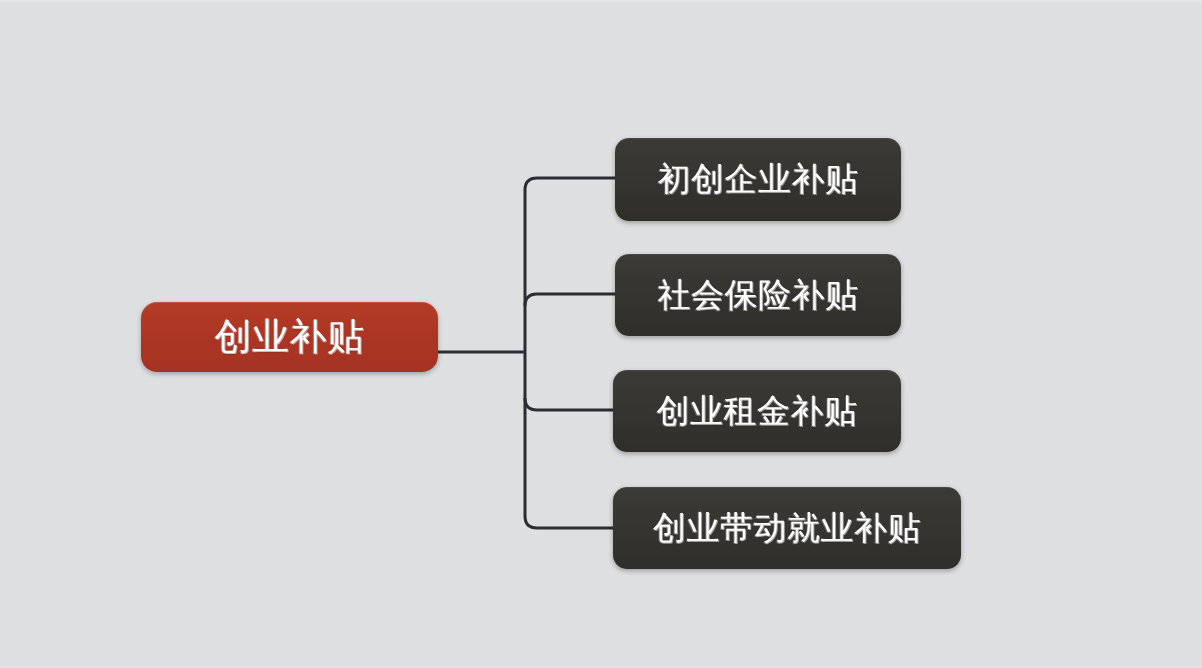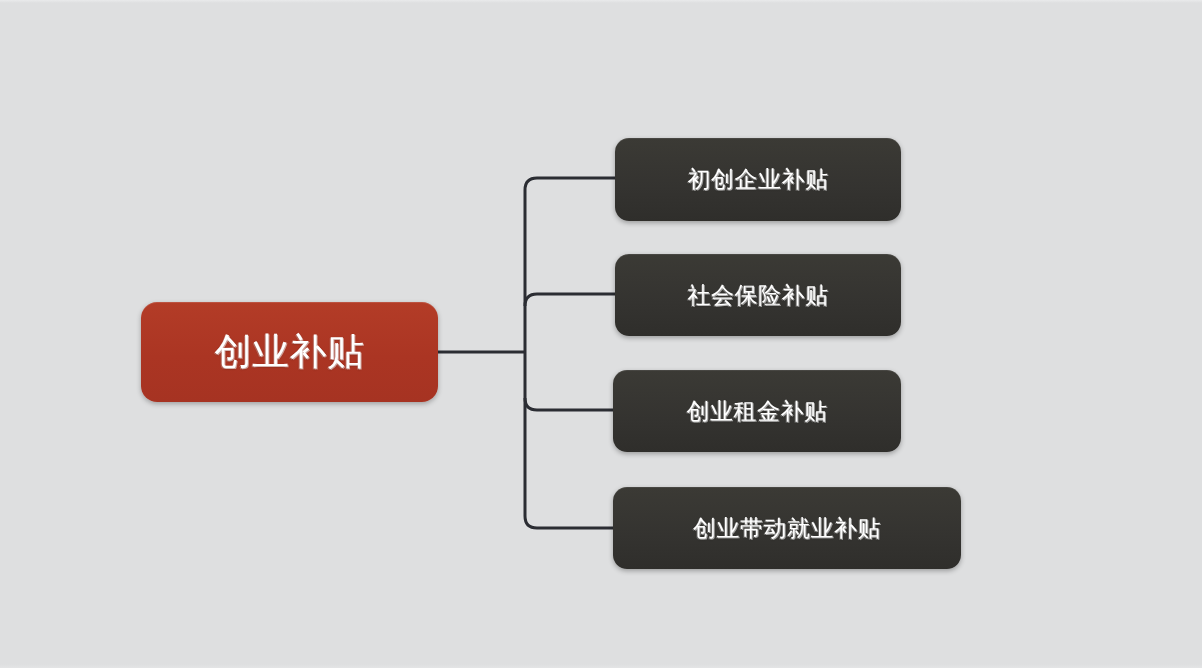--- a/index.html
+++ b/index.html
@@ -66,40 +66,40 @@
        1px 1px 0 rgba(255,255,255,0.55),
       -1px 1px 0 rgba(255,255,255,0.25),
        0 1px 2px rgba(0,0,0,0.35);
   }
 
   
   #node-root {
     left: 141px;
     top: 302px;
     width: 297px;
-    height: 100px;
+    height: 70px;
     background: linear-gradient(180deg, #b33c27 0%, #ab3523 55%, #a63322 100%);
     border-radius: 16px;
     box-shadow:
       0 2px 5px rgba(0,0,0,0.28),
       inset 0 1px 0 rgba(255,255,255,0.12);
   }
   #node-root .node-label {
     font-size: 37px;
   }
 
   
   .node-child {
     background: linear-gradient(180deg, #3b3a35 0%, #343330 60%, #2f2e2b 100%);
     box-shadow:
       0 2px 5px rgba(0,0,0,0.30),
       inset 0 1px 0 rgba(255,255,255,0.07);
   }
   .node-child .node-label {
-    font-size: 23px;
+    font-size: 33px;
   }
 
   #node-child-0 { left: 615px; top: 138px; width: 286px; height: 83px; }
   #node-child-1 { left: 615px; top: 254px; width: 286px; height: 82px; }
   #node-child-2 { left: 613px; top: 370px; width: 288px; height: 82px; }
   #node-child-3 { left: 613px; top: 487px; width: 348px; height: 82px; }
 </style>
 </head>
 <body>
 

